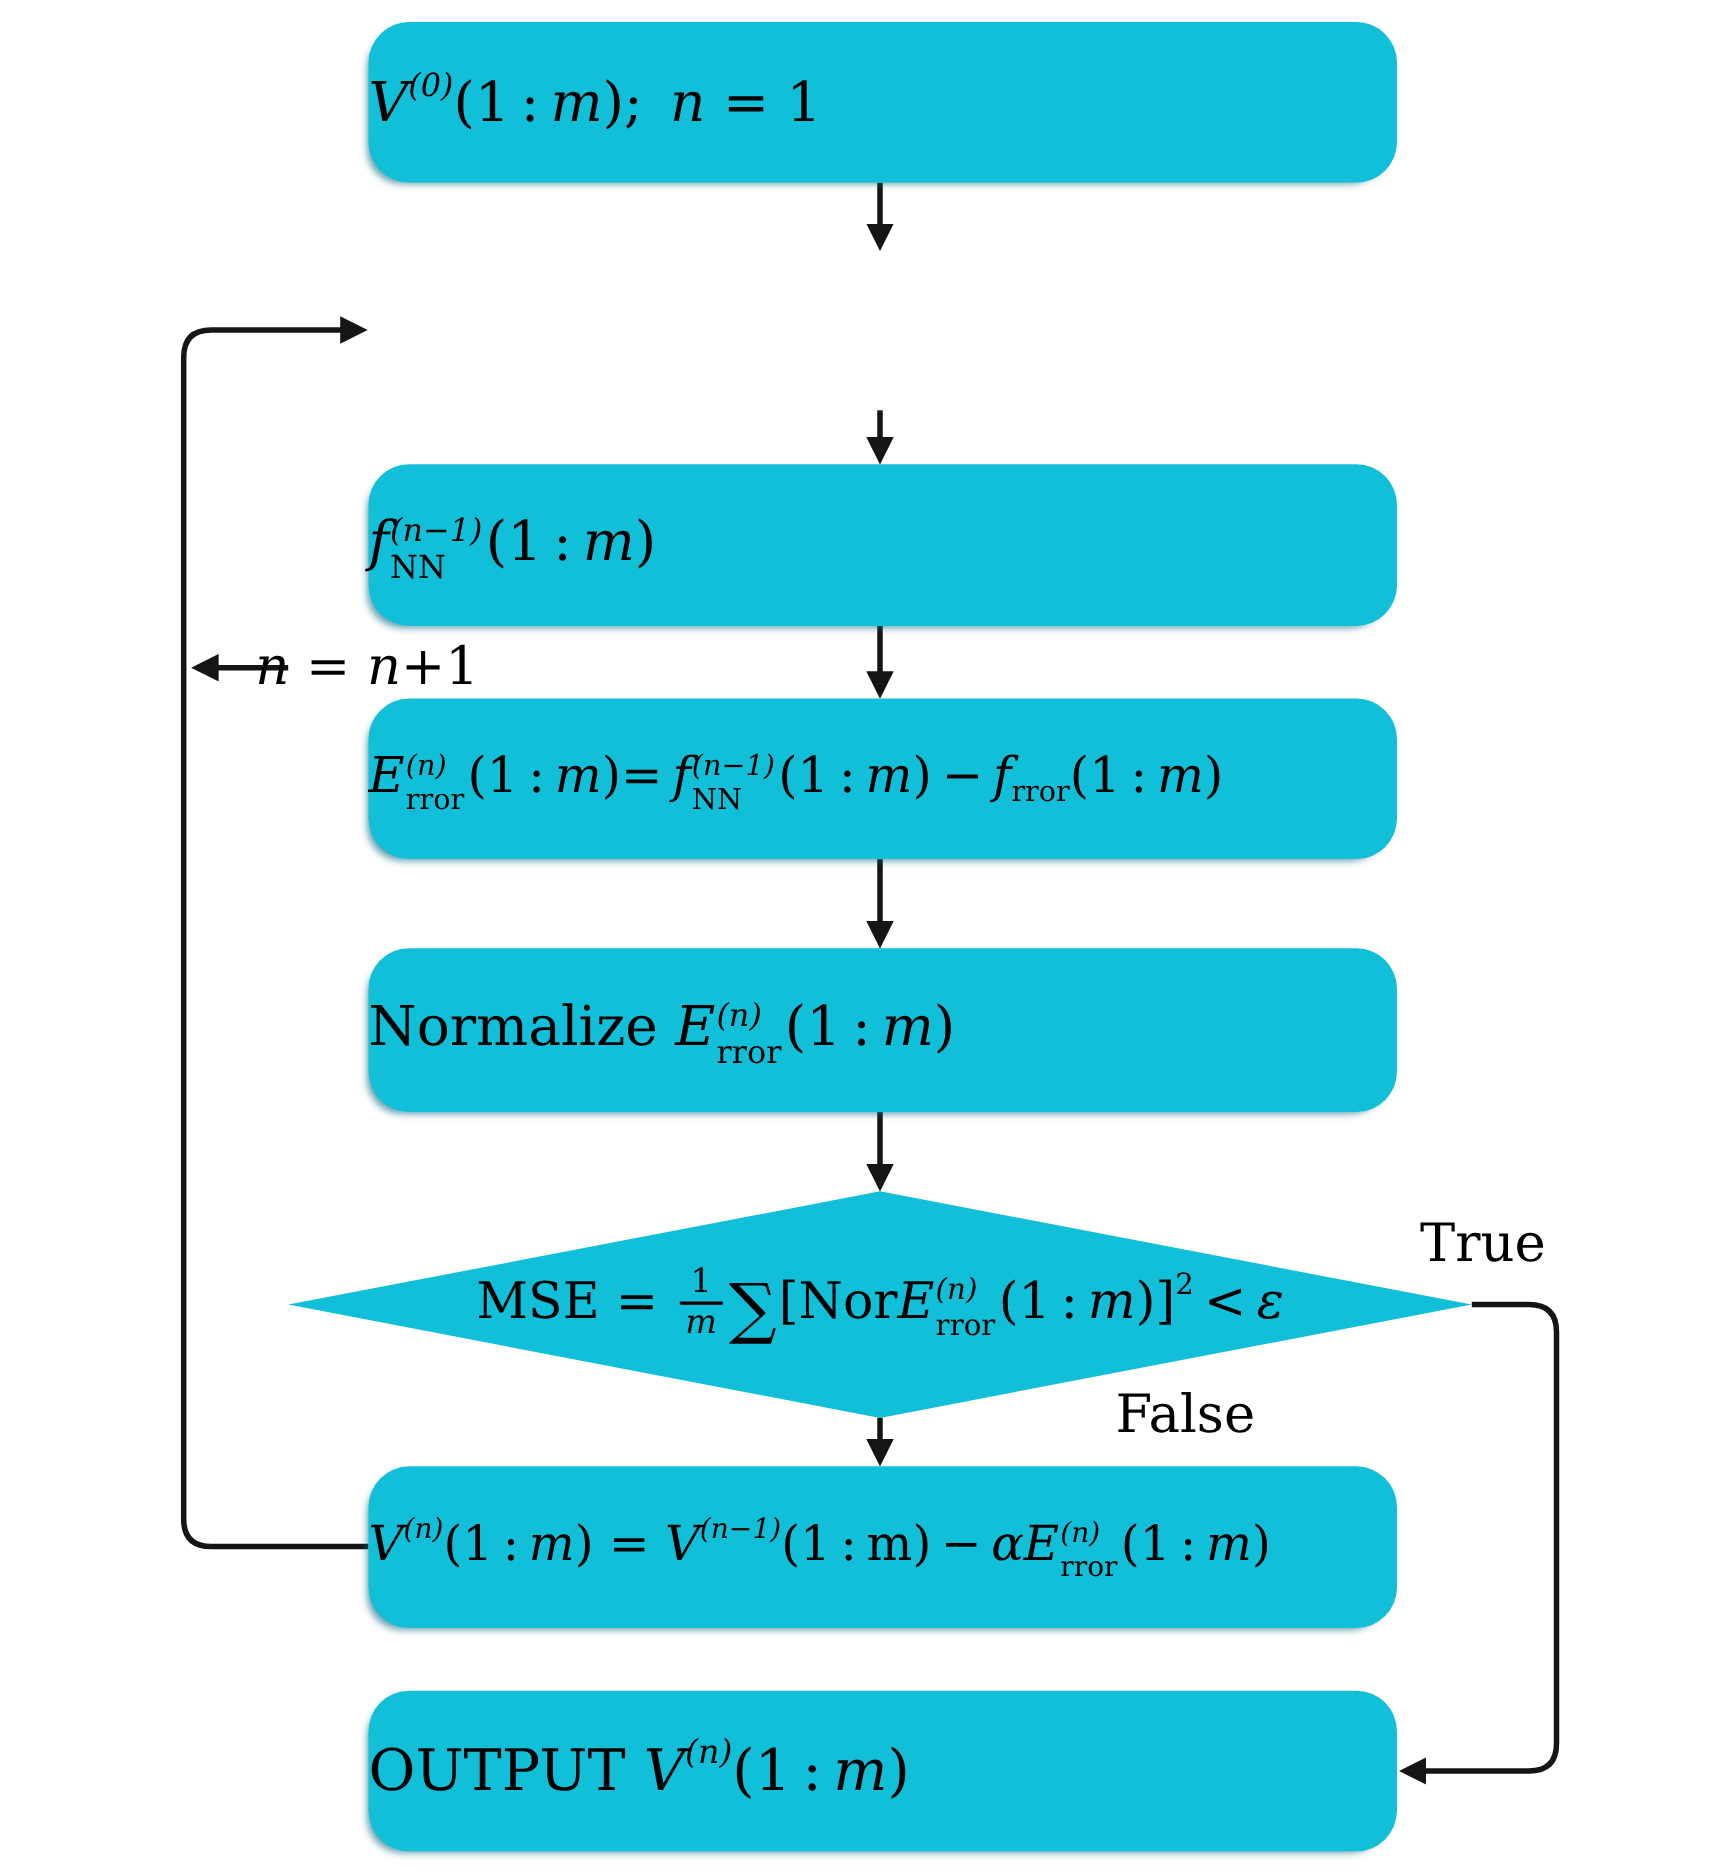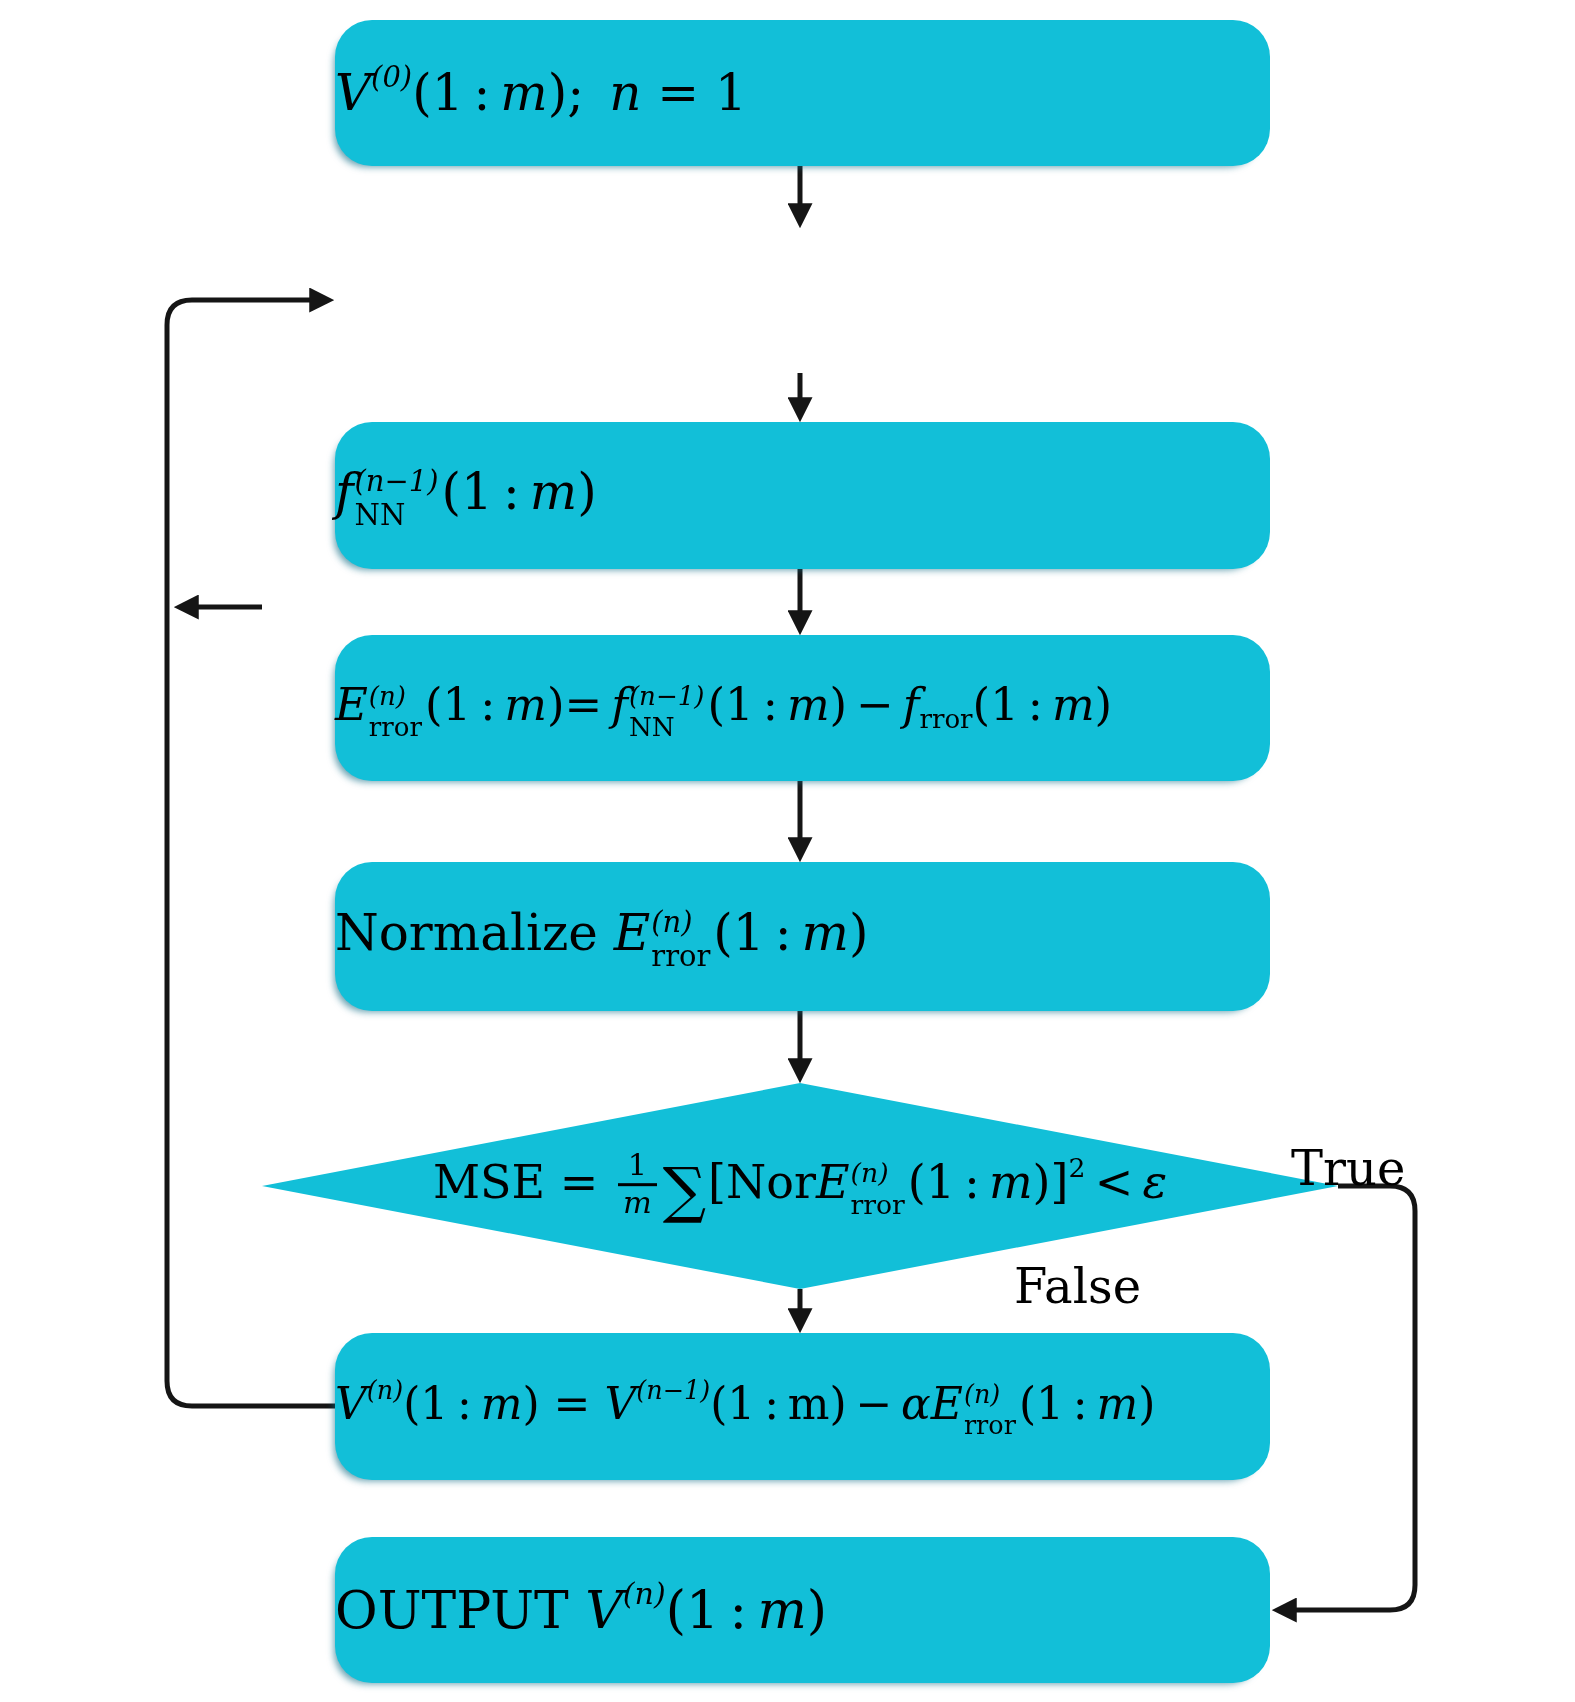--- a/index.html
+++ b/index.html
@@ -116,18 +116,21 @@
     <span class="node-label"><span class="it">V</span><span class="sup">(n)</span><span class="up">(1 : </span><span class="it">m</span><span class="up">) = </span><span class="it">V</span><span class="sup">(n−1)</span><span class="up">(1 : m) − </span><span class="it">αE</span><span class="stack">
           <span class="ssup">(n)</span>
           <span class="ssub upr">rror</span>
         </span><span class="up">(1 : </span><span class="it">m</span><span class="up">)</span></span>
   </div>
 
   <div class="node" style="top:1537px;height:146px;font-size:52px;">
     <span class="node-label"><span class="up">OUTPUT </span><span class="it">V</span><span class="sup">(n)</span><span class="up">(1 : </span><span class="it">m</span><span class="up">)</span></span>
   </div>
 
+  <div class="float-label" style="left:232px;top:578px;font-size:48px;">
+    <span><span class="it">n</span><span class="up"> = </span><span class="it">n</span><span class="up">+1</span></span>
+  </div>
 
-  <div class="float-label" style="left:1291px;top:1140px;font-size:48px;">True</div>
+  <div class="float-label" style="left:1291px;top:1102px;font-size:48px;">True</div>
 
   <div class="float-label" style="left:1014px;top:1258px;font-size:48px;">False</div>
 
 </div>
 
 </body></html>

